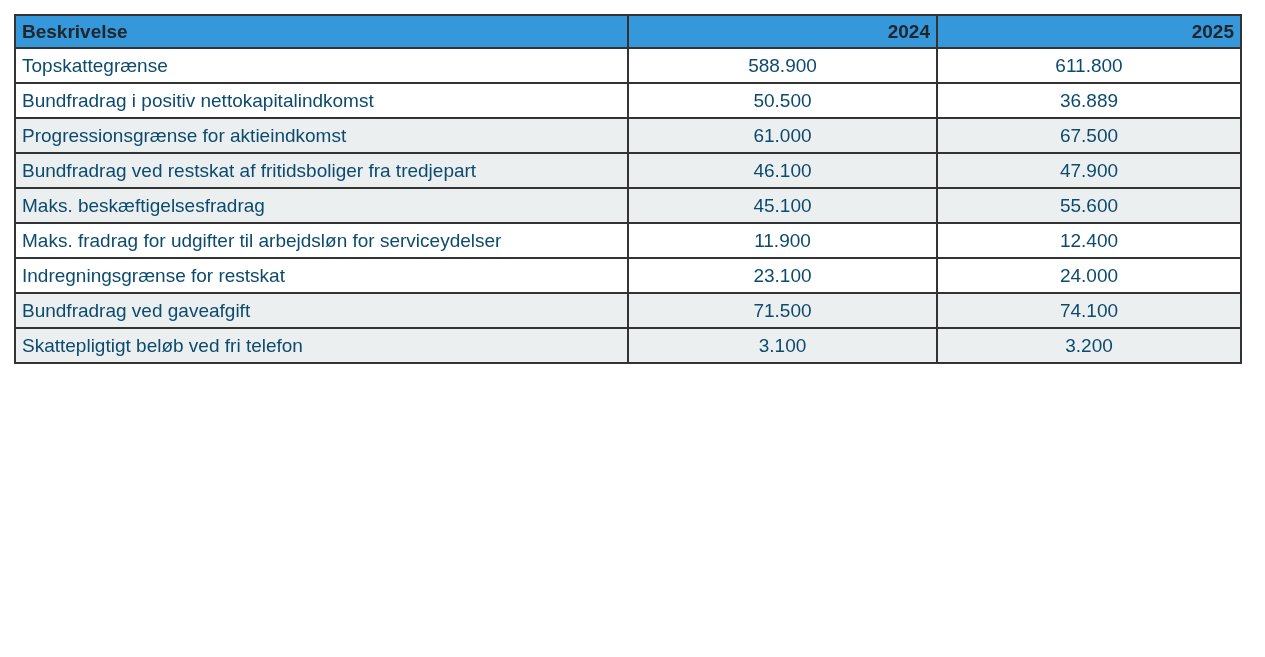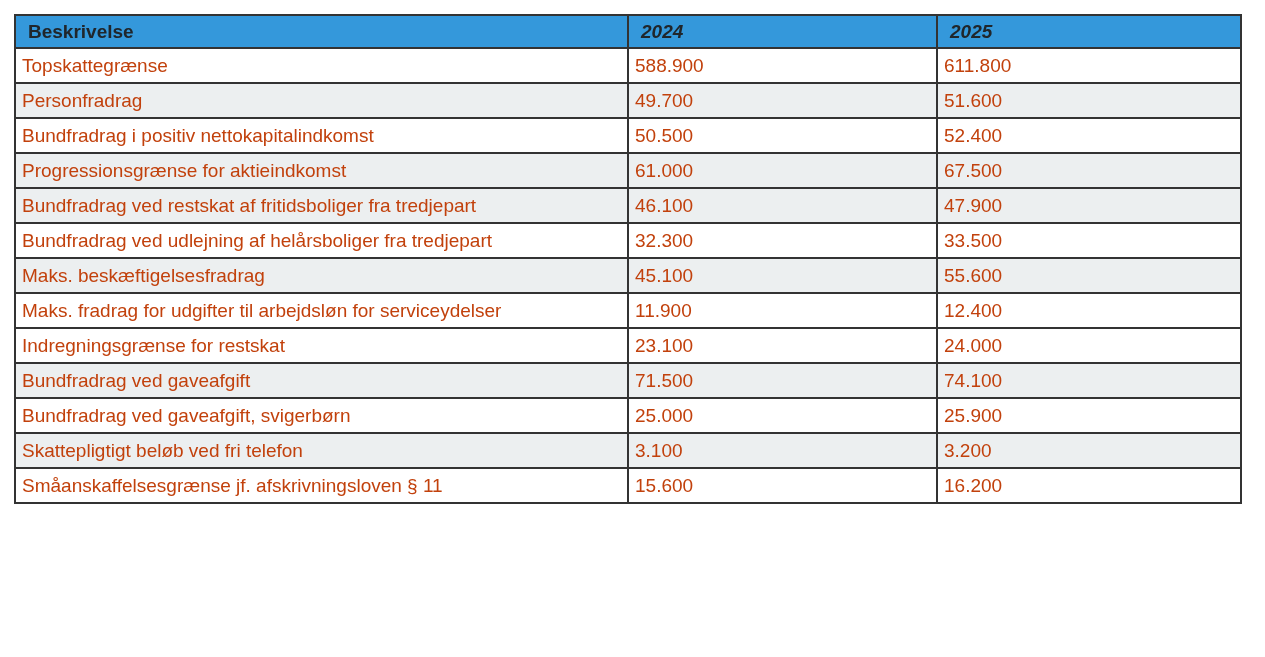--- a/index.html
+++ b/index.html
@@ -23,33 +23,33 @@
   th, td {
     border: 2px solid #333333;
     overflow: hidden;
   }
   thead th {
     background: #3498db;
     color: #20262b;
     font-size: 19px;
     font-weight: bold;
     height: 29px;
-    padding: 1px 12px;
+    padding: 1px 6px;
   }
   th.desc-h { text-align: left; }
-  th.year-h { text-align: left; font-style: italic; }
+  th.year-h { text-align: right; }
   td {
     font-size: 19px;
-    color: #c2410c;
+    color: #0c4a6e;
     line-height: 25px;
     padding: 4px 6px;
     background: #ffffff;
   }
   td.desc { text-align: left; }
-  td.num  { text-align: left; }
+  td.num  { text-align: center; }
   tr.shaded td { background: #eceff0; }
 </style>
 </head>
 <body>
 
 <div class="table-wrap">
   <table>
     <colgroup>
       <col style="width:613px">
       <col style="width:309px">
@@ -61,44 +61,34 @@
         <th class="year-h">2024</th>
         <th class="year-h">2025</th>
       </tr>
     </thead>
     <tbody>
         <tr>
           <td class="desc">Topskattegrænse</td>
           <td class="num">588.900</td>
           <td class="num">611.800</td>
         </tr>
-        <tr class="shaded">
-          <td class="desc">Personfradrag</td>
-          <td class="num">49.700</td>
-          <td class="num">51.600</td>
-        </tr>
         <tr>
           <td class="desc">Bundfradrag i positiv nettokapitalindkomst</td>
           <td class="num">50.500</td>
-          <td class="num">52.400</td>
+          <td class="num">36.889</td>
         </tr>
         <tr class="shaded">
           <td class="desc">Progressionsgrænse for aktieindkomst</td>
           <td class="num">61.000</td>
           <td class="num">67.500</td>
         </tr>
         <tr class="shaded">
           <td class="desc">Bundfradrag ved restskat af fritidsboliger fra tredjepart</td>
           <td class="num">46.100</td>
           <td class="num">47.900</td>
-        </tr>
-        <tr>
-          <td class="desc">Bundfradrag ved udlejning af helårsboliger fra tredjepart</td>
-          <td class="num">32.300</td>
-          <td class="num">33.500</td>
         </tr>
         <tr class="shaded">
           <td class="desc">Maks. beskæftigelsesfradrag</td>
           <td class="num">45.100</td>
           <td class="num">55.600</td>
         </tr>
         <tr>
           <td class="desc">Maks. fradrag for udgifter til arbejdsløn for serviceydelser</td>
           <td class="num">11.900</td>
           <td class="num">12.400</td>
@@ -106,30 +96,20 @@
         <tr>
           <td class="desc">Indregningsgrænse for restskat</td>
           <td class="num">23.100</td>
           <td class="num">24.000</td>
         </tr>
         <tr class="shaded">
           <td class="desc">Bundfradrag ved gaveafgift</td>
           <td class="num">71.500</td>
           <td class="num">74.100</td>
         </tr>
-        <tr>
-          <td class="desc">Bundfradrag ved gaveafgift, svigerbørn</td>
-          <td class="num">25.000</td>
-          <td class="num">25.900</td>
-        </tr>
         <tr class="shaded">
           <td class="desc">Skattepligtigt beløb ved fri telefon</td>
           <td class="num">3.100</td>
           <td class="num">3.200</td>
-        </tr>
-        <tr>
-          <td class="desc">Småanskaffelsesgrænse jf. afskrivningsloven § 11</td>
-          <td class="num">15.600</td>
-          <td class="num">16.200</td>
         </tr>
       </tbody>
   </table>
 </div>
 
 </body></html>

